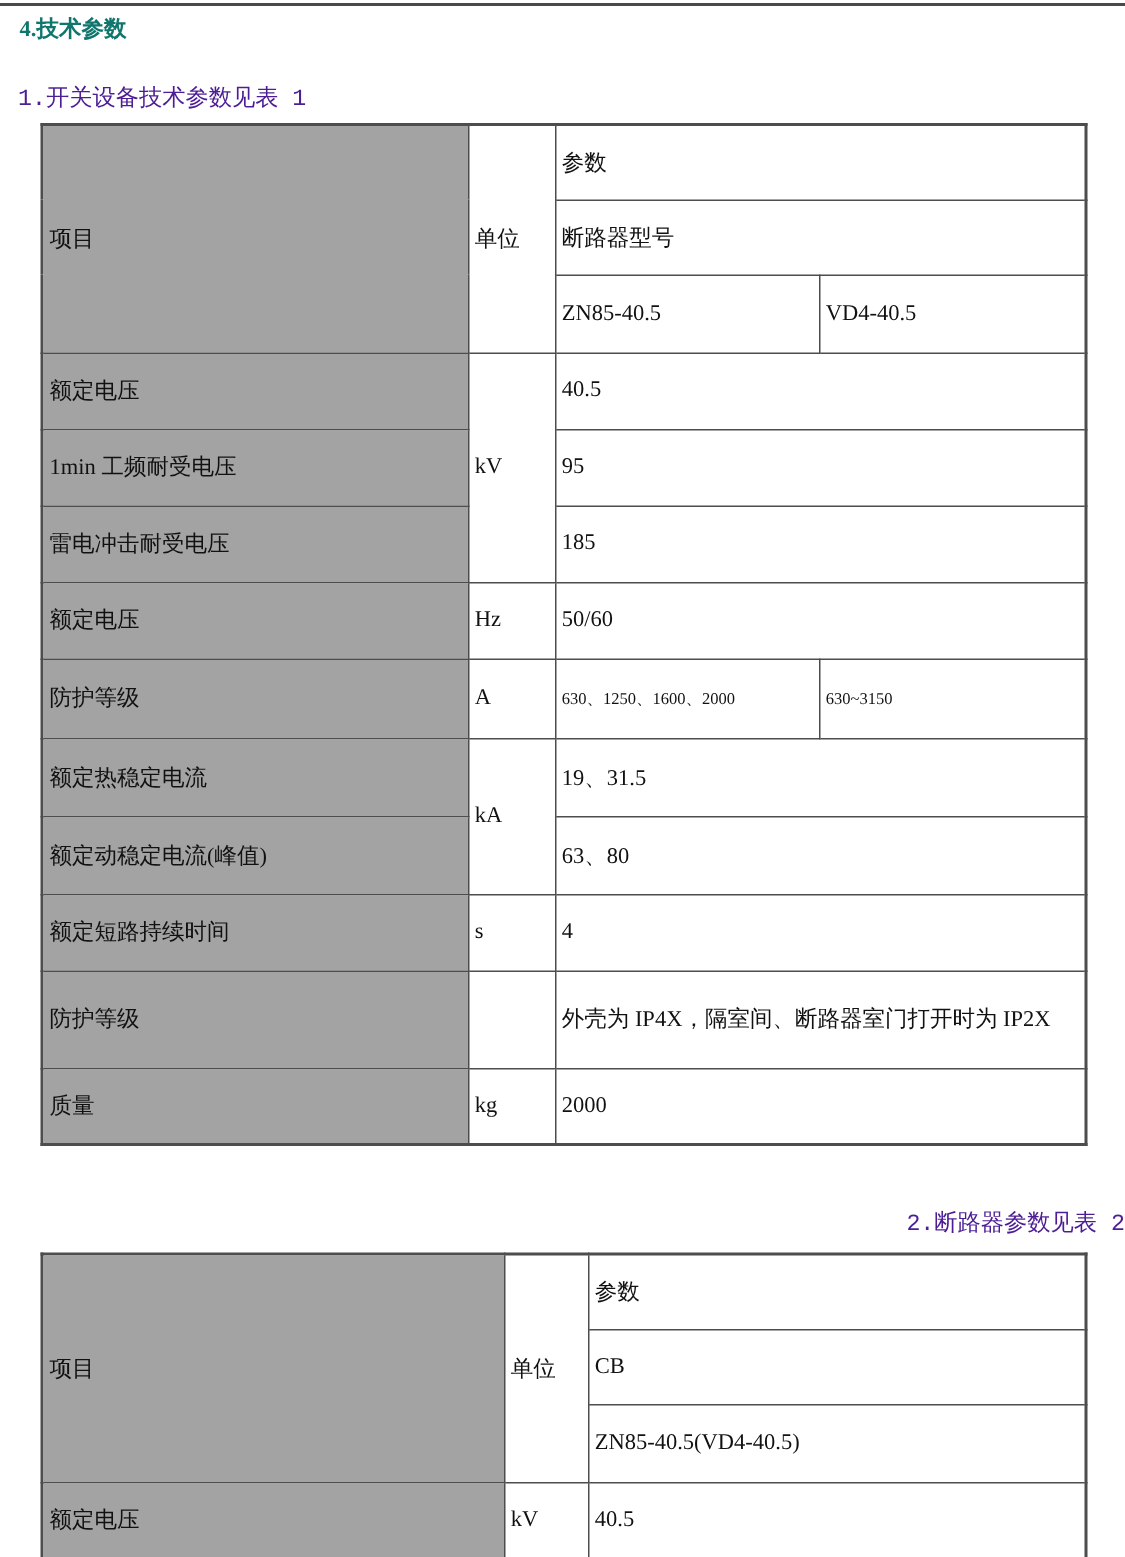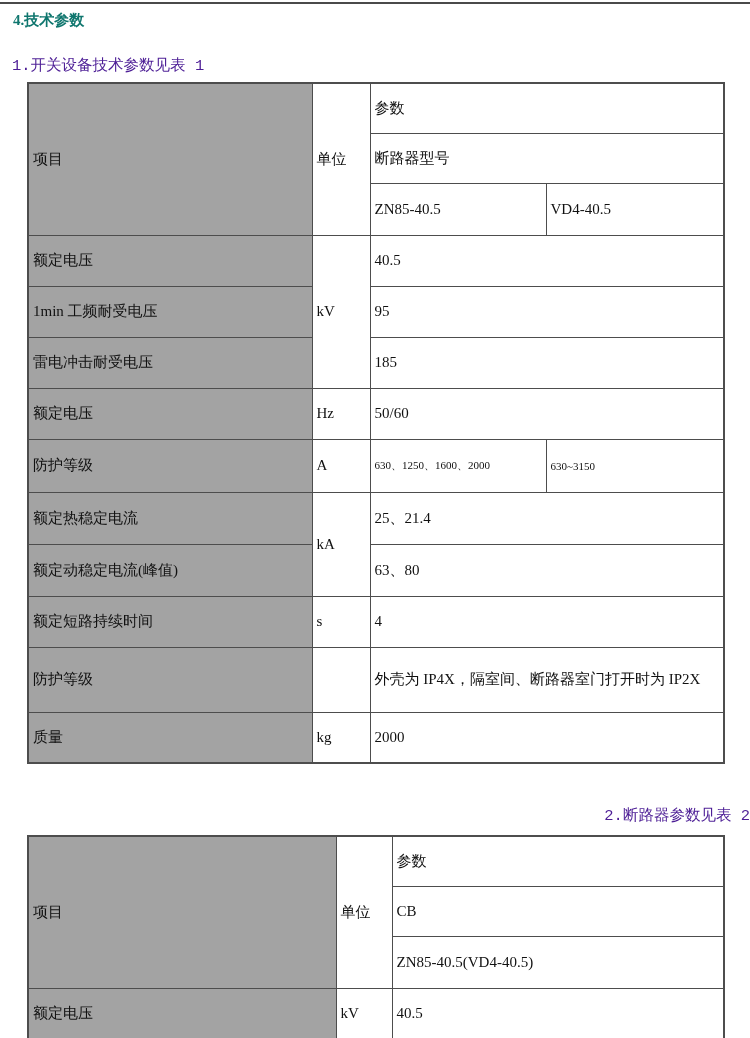--- a/index.html
+++ b/index.html
@@ -84,21 +84,21 @@
     </tr>
     <tr class="h53">
       <td class="item-cell">防护等级</td>
       <td>A</td>
       <td class="small-text">630、1250、1600、2000</td>
       <td class="small-text">630~3150</td>
     </tr>
     <tr class="h52">
       <td class="item-cell">额定热稳定电流</td>
       <td rowspan="2">kA</td>
-      <td colspan="2">25、21.4</td>
+      <td colspan="2">19、31.5</td>
     </tr>
     <tr class="h52">
       <td class="item-cell">额定动稳定电流(峰值)</td>
       <td colspan="2">63、80</td>
     </tr>
     <tr class="h51">
       <td class="item-cell">额定短路持续时间</td>
       <td>s</td>
       <td colspan="2">4</td>
     </tr>

